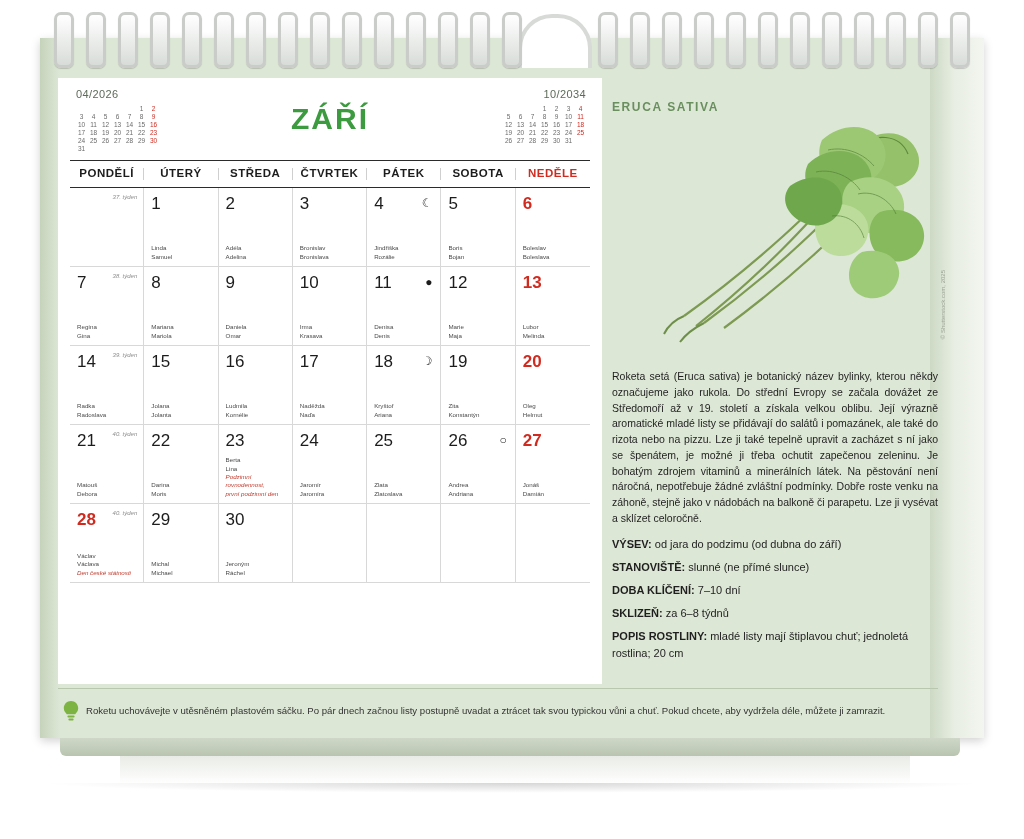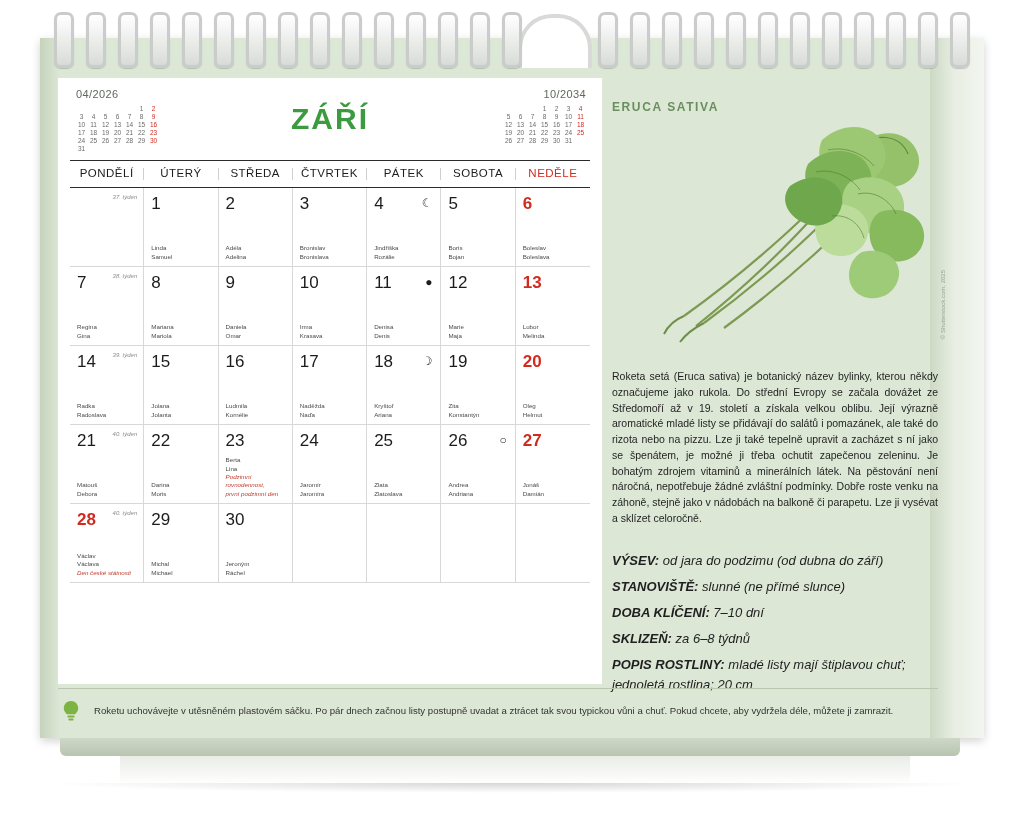--- a/index.html
+++ b/index.html
@@ -80,21 +80,21 @@
     font-size:30px;font-weight:bold;color:#3c9a3f;letter-spacing:2px;
   }
 
   
   .wk{
     display:grid;grid-template-columns:repeat(7,1fr);
     border-top:1px solid #2b2b2b;border-bottom:1px solid #2b2b2b;
     height:26px;align-items:center;
   }
   .wk div{
-    text-align:center;font-size:11.5px;font-weight:normal;color:#1c1c1c;
+    text-align:center;font-size:11.5px;font-weight:bold;color:#1c1c1c;
     letter-spacing:.5px;border-right:1px solid #cfcfcf;line-height:1;
   }
   .wk div:last-child{border-right:none;color:#cf2b20;}
 
   
   .grid{display:grid;grid-template-columns:repeat(7,1fr);}
   .cell{
     position:relative;height:79px;border-right:1px solid #d8d8d8;border-bottom:1px solid #d8d8d8;
     box-sizing:border-box;
   }
@@ -121,28 +121,28 @@
   .plantart{
     position:relative;margin-top:6px;height:245px;width:326px;
   }
   .credit{
     position:absolute;right:-2px;top:150px;font-size:6px;color:#9aa395;
     transform:rotate(-90deg);transform-origin:right top;white-space:nowrap;
   }
   .body-txt{
     font-size:10.5px;color:#1f1f1f;line-height:1.5;text-align:justify;margin-top:4px;
   }
-  .facts{margin-top:24px;font-size:13px;color:#1f1f1f;line-height:1.55;font-style:italic;}
+  .facts{margin-top:9px;font-size:11px;color:#1f1f1f;line-height:1.55;}
   .facts div{margin-bottom:6px;}
   .facts b{font-weight:bold;}
 
   
   .tip{
     position:absolute;left:58px;top:694px;width:880px;height:34px;
-    display:flex;align-items:center;gap:10px;
+    display:flex;align-items:center;gap:2px;
   }
   .tipline{position:absolute;left:0;top:-6px;width:880px;height:1px;background:#b9c7ae;}
   .bulb{width:26px;height:26px;flex:0 0 26px;position:relative;}
   .tiptext{font-size:9.6px;color:#333;line-height:1.35;}
 </style>
 </head>
 <body>
 
 <div id="stage">
 

